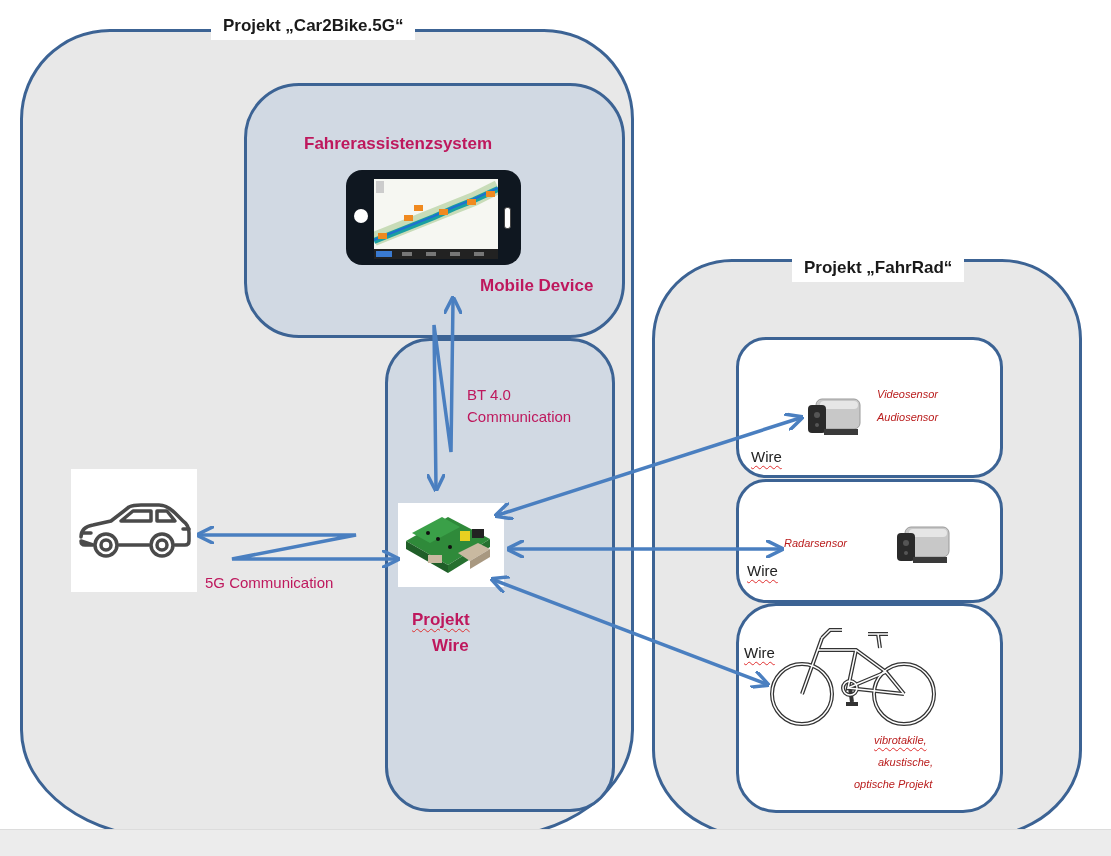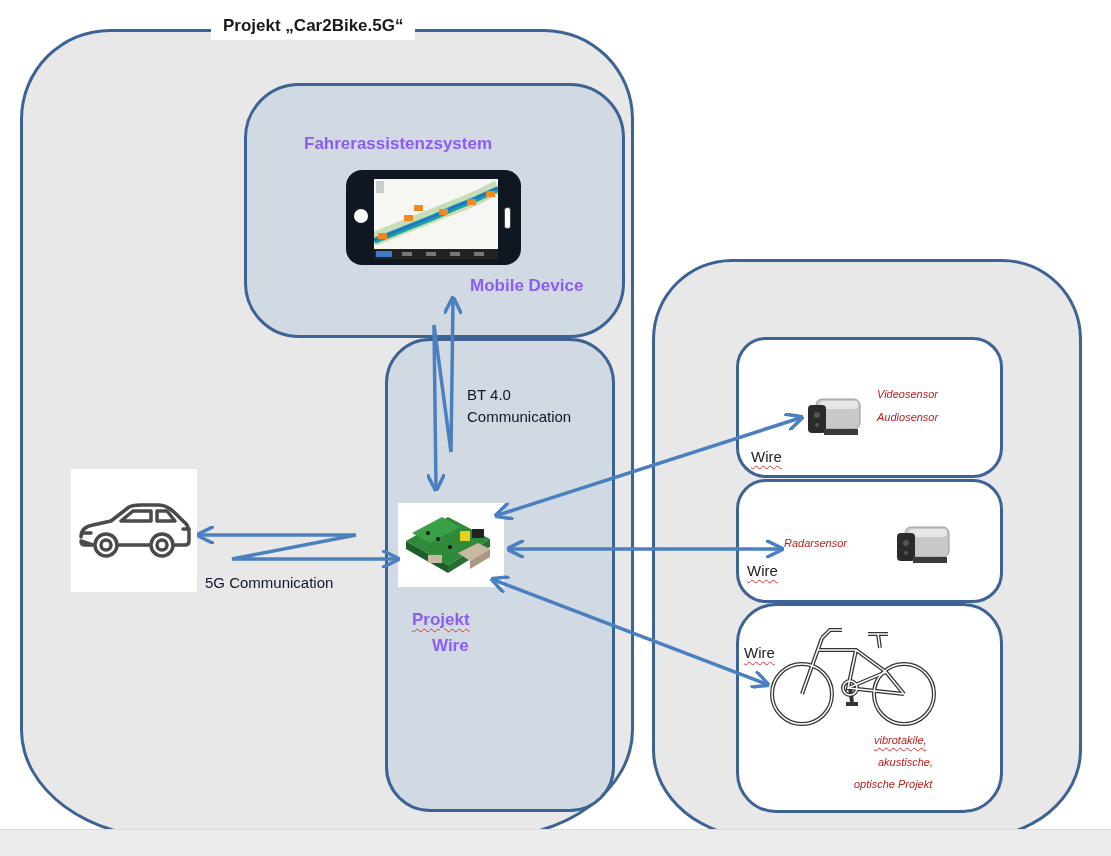--- a/index.html
+++ b/index.html
@@ -7,36 +7,37 @@
          font-family:"Liberation Sans", "DejaVu Sans", sans-serif; }
   .canvas { position:absolute; left:0; top:0; width:1111px; height:616px; }
   .bottom-strip { position:absolute; left:0; top:829px; width:1111px; height:27px; background:#ececec; border-top:1px solid #dcdcdc; }
   .box { position:absolute; box-sizing:border-box; border:3px solid #3c6394; }
   .outer { background:#e8e8e8; }
   .inner-blue { background:#d1d9e3; }
   .inner-white { background:#ffffff; }
   .title-label { position:absolute; background:#ffffff; font-weight:bold; font-size:17px; color:#1a1a1a;
                  padding:4px 12px; white-space:nowrap; }
   .lbl { position:absolute; white-space:nowrap; color:#222; }
-  .bold { font-weight:bold; font-size:17px; color:#8b5cf6; }
-  .reg { font-size:15px; color:#0f172a; }
+  .bold { font-weight:bold; font-size:17px; color:#be185d; }
+  .reg { font-size:15px; color:#be185d; }
   .ital { font-style:italic; font-size:11px; color:#b91c1c; }
   .wavy { text-decoration:underline wavy #e03030; text-decoration-thickness:1px; text-underline-offset:3px;text-align:center; }
   svg.overlay { position:absolute; left:0; top:0; width:1111px; height:856px; pointer-events:none; }
   .img-box { position:absolute; background:#ffffff; }
 </style>
 </head>
 <body>
 
 <div class="canvas">
 
   <div class="box outer" style="left:20px; top:29px; width:614px; height:811px; border-radius:90px 90px 150px 150px / 90px 90px 110px 110px;"></div>
   <div class="title-label" style="left:211px; top:12px;">Projekt „Car2Bike.5G“</div>
 
   <div class="box outer" style="left:652px; top:259px; width:430px; height:581px; border-radius:80px 80px 110px 110px / 80px 80px 90px 90px;"></div>
+  <div class="title-label" style="left:792px; top:254px;">Projekt „FahrRad“</div>
 
   <div class="box inner-blue" style="left:244px; top:83px; width:381px; height:255px; border-radius:55px;"></div>
   <div class="lbl bold" style="left:304px; top:134px;">Fahrerassistenzsystem</div>
 
   <div style="position:absolute; left:346px; top:170px; width:175px; height:95px; background:#0f1720; border-radius:16px;">
     <div style="position:absolute; left:8px; top:39px; width:14px; height:14px; border-radius:50%; background:#ffffff;"></div>
     <div style="position:absolute; left:158px; top:37px; width:5px; height:20px; border-radius:3px; background:#ffffff; border:1px solid #444;"></div>
     <div style="position:absolute; left:28px; top:9px; width:124px; height:80px; background:#f8f8f4; overflow:hidden;">
       <svg width="124" height="80" viewBox="0 0 124 80">
         <rect x="0" y="0" width="124" height="80" fill="#f6f7f2"></rect>
@@ -52,21 +53,21 @@
         <rect x="0" y="70" width="124" height="10" fill="#222"></rect>
         <rect x="2" y="72" width="16" height="6" fill="#3a7ad0"></rect>
         <rect x="28" y="73" width="10" height="4" fill="#777"></rect>
         <rect x="52" y="73" width="10" height="4" fill="#777"></rect>
         <rect x="76" y="73" width="10" height="4" fill="#777"></rect>
         <rect x="100" y="73" width="10" height="4" fill="#777"></rect>
         <rect x="2" y="2" width="8" height="12" fill="#ccc"></rect>
       </svg>
     </div>
   </div>
-  <div class="lbl bold" style="left:470px; top:276px;">Mobile Device</div>
+  <div class="lbl bold" style="left:480px; top:276px;">Mobile Device</div>
 
   <div class="box inner-blue" style="left:385px; top:338px; width:230px; height:474px; border-radius:45px;"></div>
   <div class="img-box" style="left:398px; top:503px; width:106px; height:84px;">
     <svg width="106" height="84" viewBox="0 0 106 84">
       <polygon points="8,38 50,14 92,36 50,62" fill="#2f8a3a"></polygon>
       <polygon points="8,38 50,62 50,70 8,46" fill="#1f5e28"></polygon>
       <polygon points="50,62 92,36 92,44 50,70" fill="#26702f"></polygon>
       <polygon points="14,30 44,14 62,24 32,40" fill="#3aa048"></polygon>
       <rect x="62" y="28" width="10" height="10" fill="#e8d020"></rect>
       <rect x="74" y="26" width="12" height="9" fill="#222"></rect>

